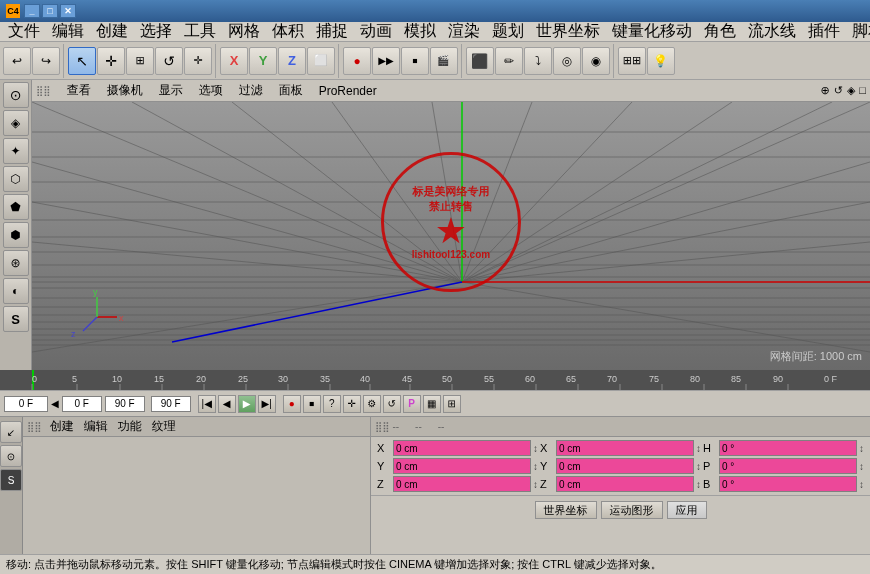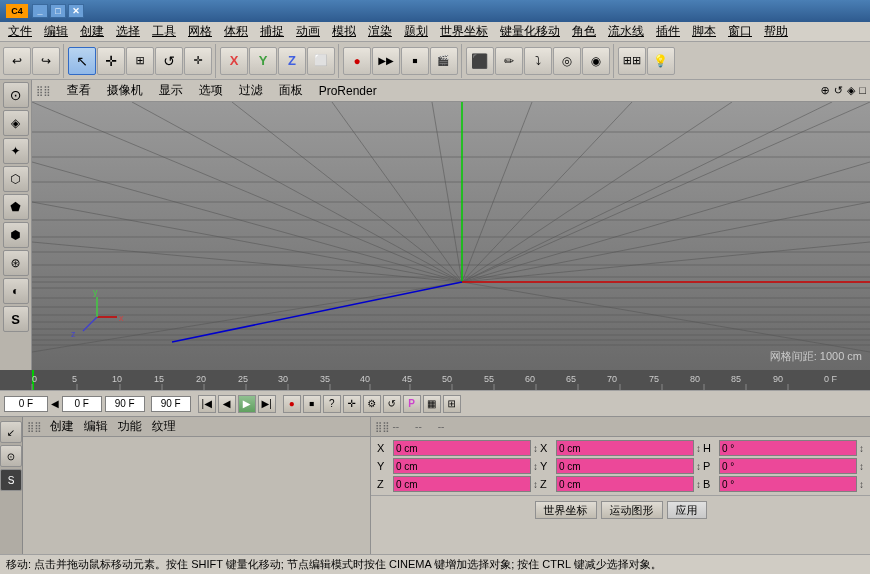--- a/index.html
+++ b/index.html
@@ -18,21 +18,21 @@
       height: 22px;
       background: linear-gradient(to bottom, #4a7fb5, #2e5a8e);
       display: flex;
       align-items: center;
       padding: 0 6px;
       color: white;
       font-size: 11px;
       font-weight: bold;
     }
     #title-bar .title-icon {
-      width: 22px;
+      width: 14px;
       height: 14px;
       margin-right: 4px;
       background: #f90;
       display: inline-block;
       font-size: 9px;
       text-align: center;
       line-height: 14px;
       color: #000;
       font-weight: bold;
     }
@@ -61,24 +61,23 @@
       background: #d4d0c8;
       border-bottom: 1px solid #a0a0a0;
       display: flex;
       align-items: center;
       padding: 0 2px;
       gap: 0;
     }
     .menu-item {
       padding: 2px 6px;
       cursor: pointer;
-      font-size: 12px;
+      font-size: 16px;
       color: #000;
       white-space: nowrap;
-      text-decoration: underline;
     }
 
     
     #toolbar {
       height: 38px;
       background: #c8c4bc;
       border-bottom: 1px solid #a0a0a0;
       display: flex;
       align-items: center;
       padding: 2px 3px;
@@ -629,20 +628,25 @@
           <line x1="0" y1="0" x2="0" y2="-20" stroke="#40cc40" stroke-width="1.5"></line>
           <line x1="0" y1="0" x2="-14" y2="14" stroke="#4040cc" stroke-width="1.5"></line>
           <text x="22" y="4" fill="#cc4444" font-size="9">x</text>
           <text x="-4" y="-22" fill="#44cc44" font-size="9">y</text>
           <text x="-26" y="20" fill="#4444cc" font-size="9">z</text>
         </g>
       </svg>
 
       <div id="grid-info">网格间距: 1000 cm</div>
 
+      <div id="stamp">
+        <div class="stamp-text-top">标是美网络专用<br>禁止转售</div>
+        <div class="stamp-star">★</div>
+        <div class="stamp-text-bottom">lishitool123.com</div>
+      </div>
     </div>
   </div>
 </div>
 
 <div id="timeline-area" style="height:20px; background:#505050; position:relative; overflow:hidden;">
   <svg width="100%" height="20" xmlns="http://www.w3.org/2000/svg">
     <rect width="100%" height="100%" fill="#505050"></rect>
 
     <rect x="32" y="0" width="2" height="20" fill="#00cc00"></rect>
 

